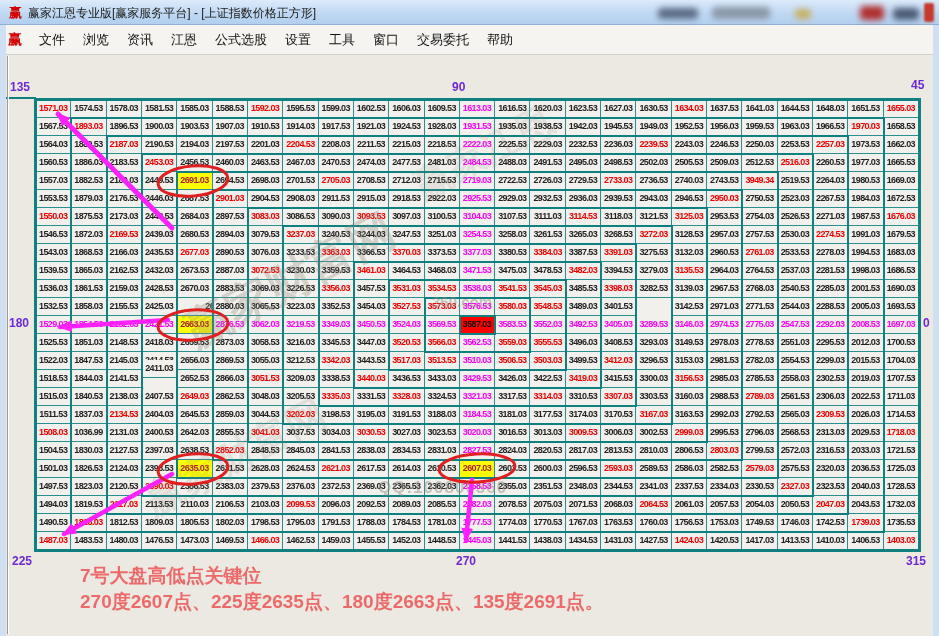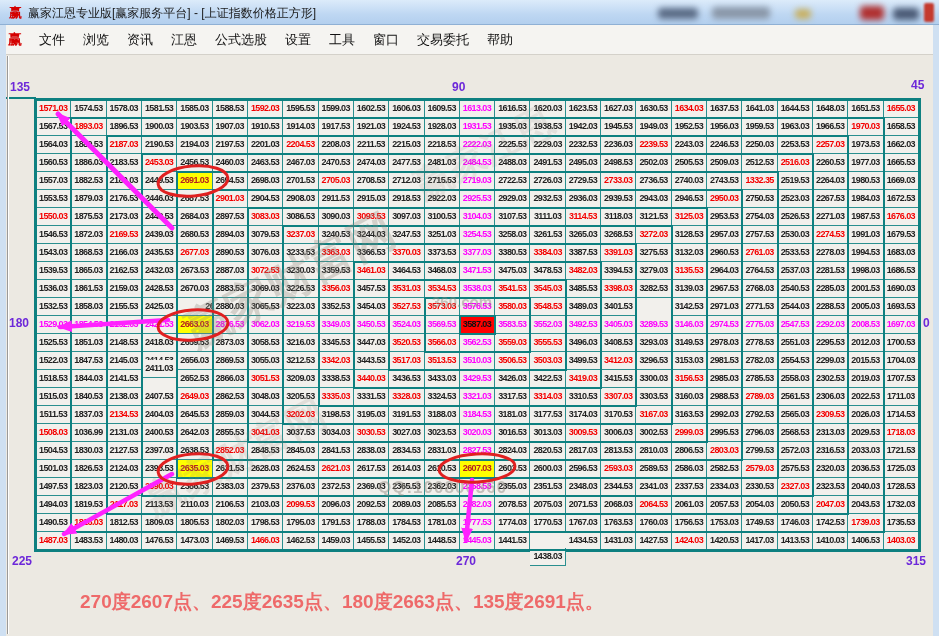--- a/index.html
+++ b/index.html
@@ -251,21 +251,21 @@
       <div class="cell c-normal" style="left: 353.2px; top: 72px;">2712.03</div>
       <div class="cell c-normal" style="left: 388.52px; top: 72px;">2715.53</div>
       <div class="cell c-cardinal" style="left: 423.84px; top: 72px;">2719.03</div>
       <div class="cell c-normal" style="left: 459.16px; top: 72px;">2722.53</div>
       <div class="cell c-normal" style="left: 494.48px; top: 72px;">2726.03</div>
       <div class="cell c-normal" style="left: 529.8px; top: 72px;">2729.53</div>
       <div class="cell c-diagonal" style="left: 565.12px; top: 72px;">2733.03</div>
       <div class="cell c-normal" style="left: 600.44px; top: 72px;">2736.53</div>
       <div class="cell c-normal" style="left: 635.76px; top: 72px;">2740.03</div>
       <div class="cell c-normal" style="left: 671.08px; top: 72px;">2743.53</div>
-      <div class="cell c-diagonal" style="left: 706.4px; top: 72px;">1332.35</div>
+      <div class="cell c-diagonal" style="left: 706.4px; top: 72px;">3949.34</div>
       <div class="cell c-normal" style="left: 741.72px; top: 72px;">2519.53</div>
       <div class="cell c-normal" style="left: 777.04px; top: 72px;">2264.03</div>
       <div class="cell c-normal" style="left: 812.36px; top: 72px;">1980.53</div>
       <div class="cell c-normal" style="left: 847.68px; top: 72px;">1669.03</div>
       <div class="cell c-normal" style="left: 0px; top: 90px;">1553.53</div>
       <div class="cell c-normal" style="left: 35.32px; top: 90px;">1879.03</div>
       <div class="cell c-normal" style="left: 70.64px; top: 90px;">2176.53</div>
       <div class="cell c-normal" style="left: 105.96px; top: 90px;">2446.03</div>
       <div class="cell c-normal" style="left: 141.28px; top: 90px;">2687.53</div>
       <div class="cell c-diagonal" style="left: 176.6px; top: 90px;">2901.03</div>
@@ -745,21 +745,21 @@
       <div class="cell c-normal" style="left: 141.28px; top: 432px;">1473.03</div>
       <div class="cell c-normal" style="left: 176.6px; top: 432px;">1469.53</div>
       <div class="cell c-diagonal" style="left: 211.92px; top: 432px;">1466.03</div>
       <div class="cell c-normal" style="left: 247.24px; top: 432px;">1462.53</div>
       <div class="cell c-normal" style="left: 282.56px; top: 432px;">1459.03</div>
       <div class="cell c-normal" style="left: 317.88px; top: 432px;">1455.53</div>
       <div class="cell c-normal" style="left: 353.2px; top: 432px;">1452.03</div>
       <div class="cell c-normal" style="left: 388.52px; top: 432px;">1448.53</div>
       <div class="cell c-cardinal" style="left: 423.84px; top: 432px;">1445.03</div>
       <div class="cell c-normal" style="left: 459.16px; top: 432px;">1441.53</div>
-      <div class="cell c-normal" style="left: 494.48px; top: 448px;">1438.03</div>
+      <div class="cell c-normal" style="left: 494.48px; top: 432px;">1438.03</div>
       <div class="cell c-normal" style="left: 529.8px; top: 432px;">1434.53</div>
       <div class="cell c-normal" style="left: 565.12px; top: 432px;">1431.03</div>
       <div class="cell c-normal" style="left: 600.44px; top: 432px;">1427.53</div>
       <div class="cell c-diagonal" style="left: 635.76px; top: 432px;">1424.03</div>
       <div class="cell c-normal" style="left: 671.08px; top: 432px;">1420.53</div>
       <div class="cell c-normal" style="left: 706.4px; top: 432px;">1417.03</div>
       <div class="cell c-normal" style="left: 741.72px; top: 432px;">1413.53</div>
       <div class="cell c-normal" style="left: 777.04px; top: 432px;">1410.03</div>
       <div class="cell c-normal" style="left: 812.36px; top: 432px;">1406.53</div>
       <div class="cell c-diagonal" style="left: 847.68px; top: 432px;">1403.03</div>
@@ -777,20 +777,21 @@
       <div class="ring" style="left: 34.32px; top: 17px; width: 814.36px; height: 416px;"></div>
       <div class="ring" style="left: -1px; top: -1px; width: 885px; height: 452px;"></div>
     </div>
 
   <div class="wm wm1">赢家财富网</div>
   <div class="wm wm2">赢家江恩</div>
   <div class="wm wm3">360.com</div>
   <div class="wm wm4">QQ:100800360</div>
   <div class="wm wm5">赢家财富网</div>
 
+  <div class="anno anno1">7号大盘高低点关键位</div>
   <div class="anno anno2">270度2607点、225度2635点、180度2663点、135度2691点。</div>
 
   <svg id="overlay" viewBox="0 0 939 636">
     <defs>
       <marker id="ah" markerWidth="14" markerHeight="12" refX="12" refY="6" orient="auto" markerUnits="userSpaceOnUse">
         <path d="M0,0 L14,6 L0,12 Z" fill="#ff22ff"></path>
       </marker>
     </defs>
     <g>
       <line x1="172" y1="228" x2="58" y2="114" stroke="#ff22ff" stroke-width="5" marker-end="url(#ah)" stroke-linecap="round"></line>

